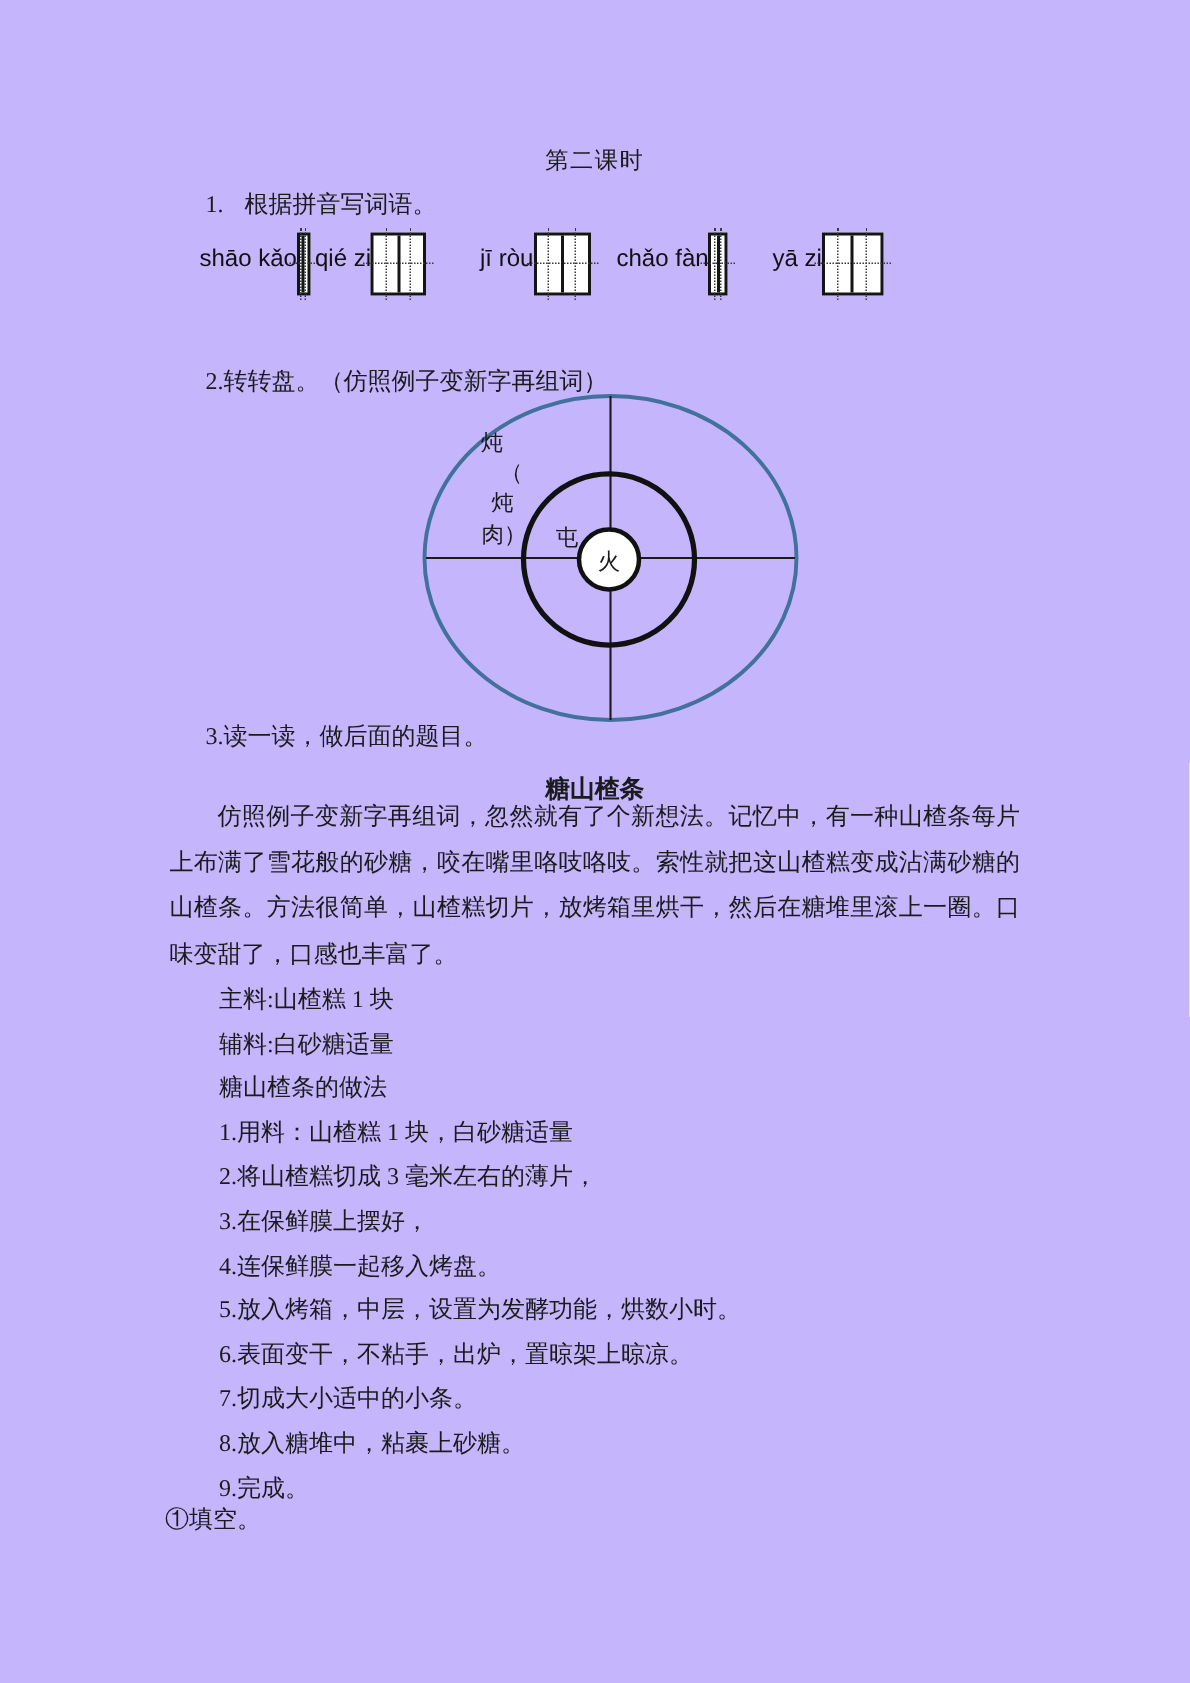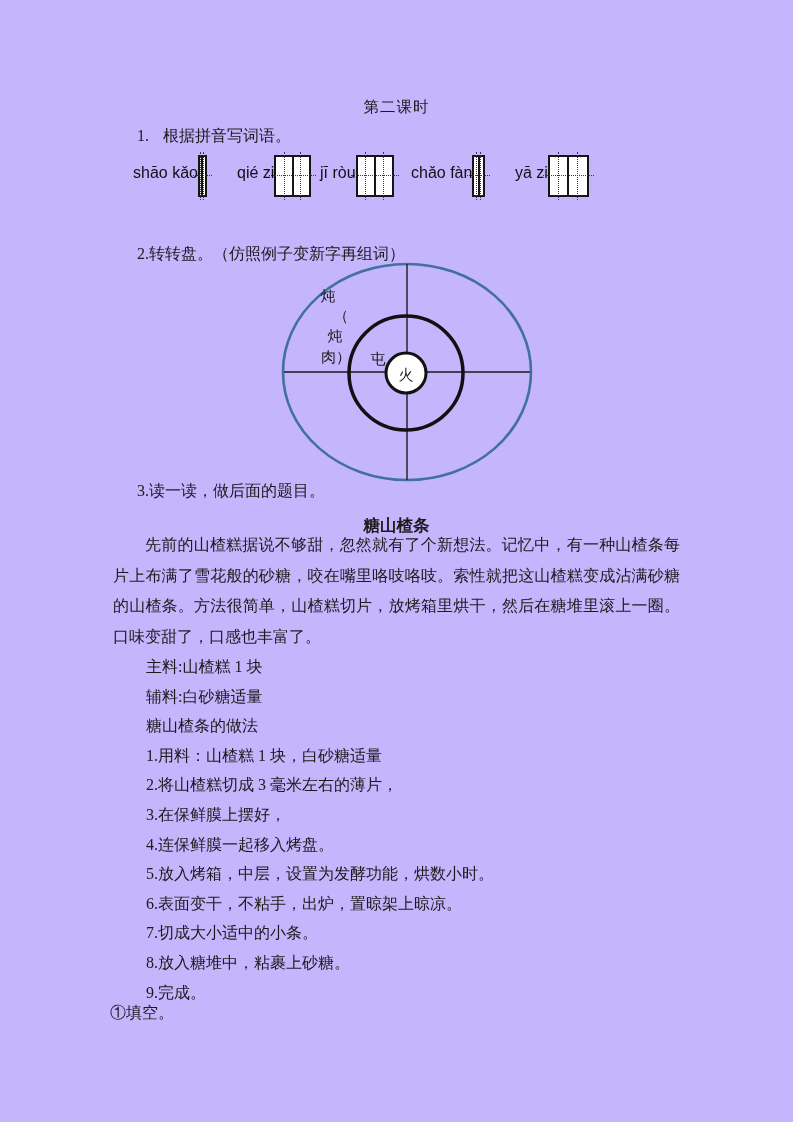--- a/index.html
+++ b/index.html
@@ -68,21 +68,21 @@
   <div class="pinyin-row">
     <div class="pw-col" style="left:133px">
       <div class="pw-label">shāo kǎo</div>
       <div class="tzg">
           <span class="vd vd1"></span>
           <span class="vd vd2"></span>
           <span class="hd"></span>
           <span class="dv"></span>
         </div>
     </div>
-    <div class="pw-col" style="left:237px">
+    <div class="pw-col" style="left:210px">
       <div class="pw-label">qié zi</div>
       <div class="tzg">
           <span class="vd vd1"></span>
           <span class="vd vd2"></span>
           <span class="hd"></span>
           <span class="dv"></span>
         </div>
     </div>
     <div class="pw-col" style="left:320px">
       <div class="pw-label">jī ròu</div>
@@ -126,21 +126,21 @@
     <text x="54" y="75" text-anchor="middle" dominant-baseline="central">炖</text>
     <text x="55" y="96" text-anchor="middle" dominant-baseline="central">肉）</text>
     <text x="97" y="98" text-anchor="middle" dominant-baseline="central">屯</text>
     <text x="125" y="114" text-anchor="middle" dominant-baseline="central">火</text>
   </svg>
 
   <div class="q-header q3">3.读一读，做后面的题目。</div>
 
   <div class="reading-title">糖山楂条</div>
 
-  <div class="reading-para">先前的山楂糕据说不够甜，忽然就有了个新想法。记忆中，有一种山楂条每片上布满了雪花般的砂糖，咬在嘴里咯吱咯吱。索性就把这山楂糕变成沾满砂糖的山楂条。方法很简单，山楂糕切片，放烤箱里烘干，然后在糖堆里滚上一圈。口味变甜了，口感也丰富了。</div>
+  <div class="reading-para">仿照例子变新字再组词，忽然就有了个新想法。记忆中，有一种山楂条每片上布满了雪花般的砂糖，咬在嘴里咯吱咯吱。索性就把这山楂糕变成沾满砂糖的山楂条。方法很简单，山楂糕切片，放烤箱里烘干，然后在糖堆里滚上一圈。口味变甜了，口感也丰富了。</div>
 
   <div class="recipe-list">
     <div class="recipe-line">主料:山楂糕 1 块</div>
     <div class="recipe-line">辅料:白砂糖适量</div>
     <div class="recipe-line">糖山楂条的做法</div>
     <div class="recipe-line">1.用料：山楂糕 1 块，白砂糖适量</div>
     <div class="recipe-line">2.将山楂糕切成 3 毫米左右的薄片，</div>
     <div class="recipe-line">3.在保鲜膜上摆好，</div>
     <div class="recipe-line">4.连保鲜膜一起移入烤盘。</div>
     <div class="recipe-line">5.放入烤箱，中层，设置为发酵功能，烘数小时。</div>

